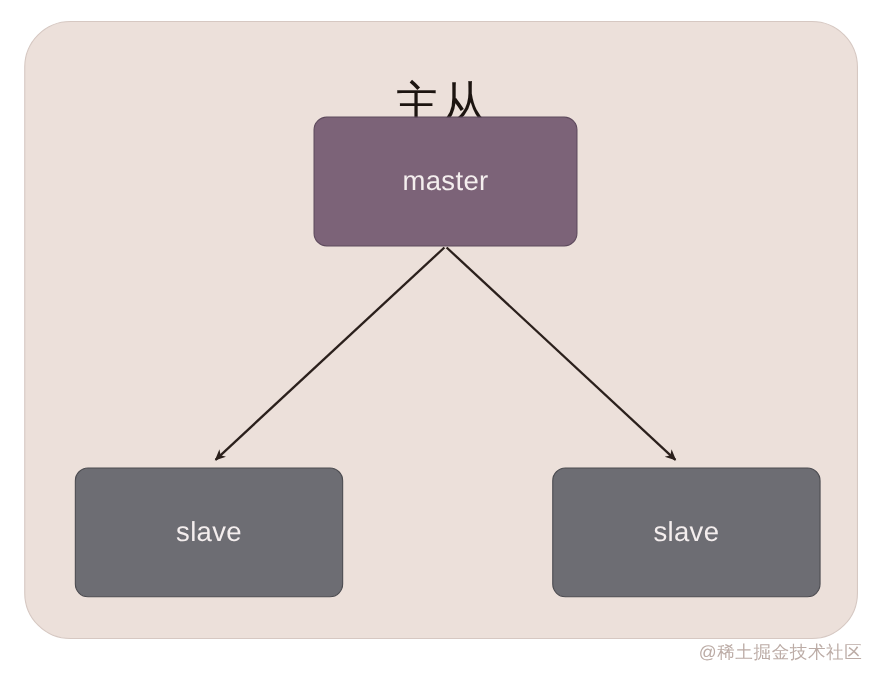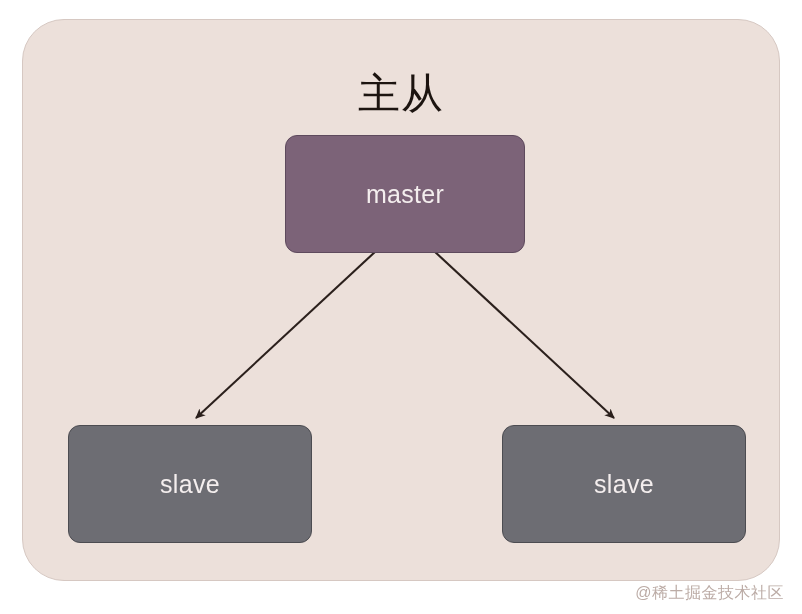--- a/index.html
+++ b/index.html
@@ -65,21 +65,20 @@
     letter-spacing: 0.3px;
   }
 
   .node.master {
     left: 285px;
     top: 106px;
     width: 240px;
     height: 118px;
     background: #7c6378;
     border: 1.5px solid #5e4a5d;
-    margin-top: 29px;
   }
 
   .node.slave-left {
     left: 68px;
     top: 425px;
     width: 244px;
     height: 118px;
     background: #6d6d73;
     border: 1.5px solid #4c4c51;
   }

